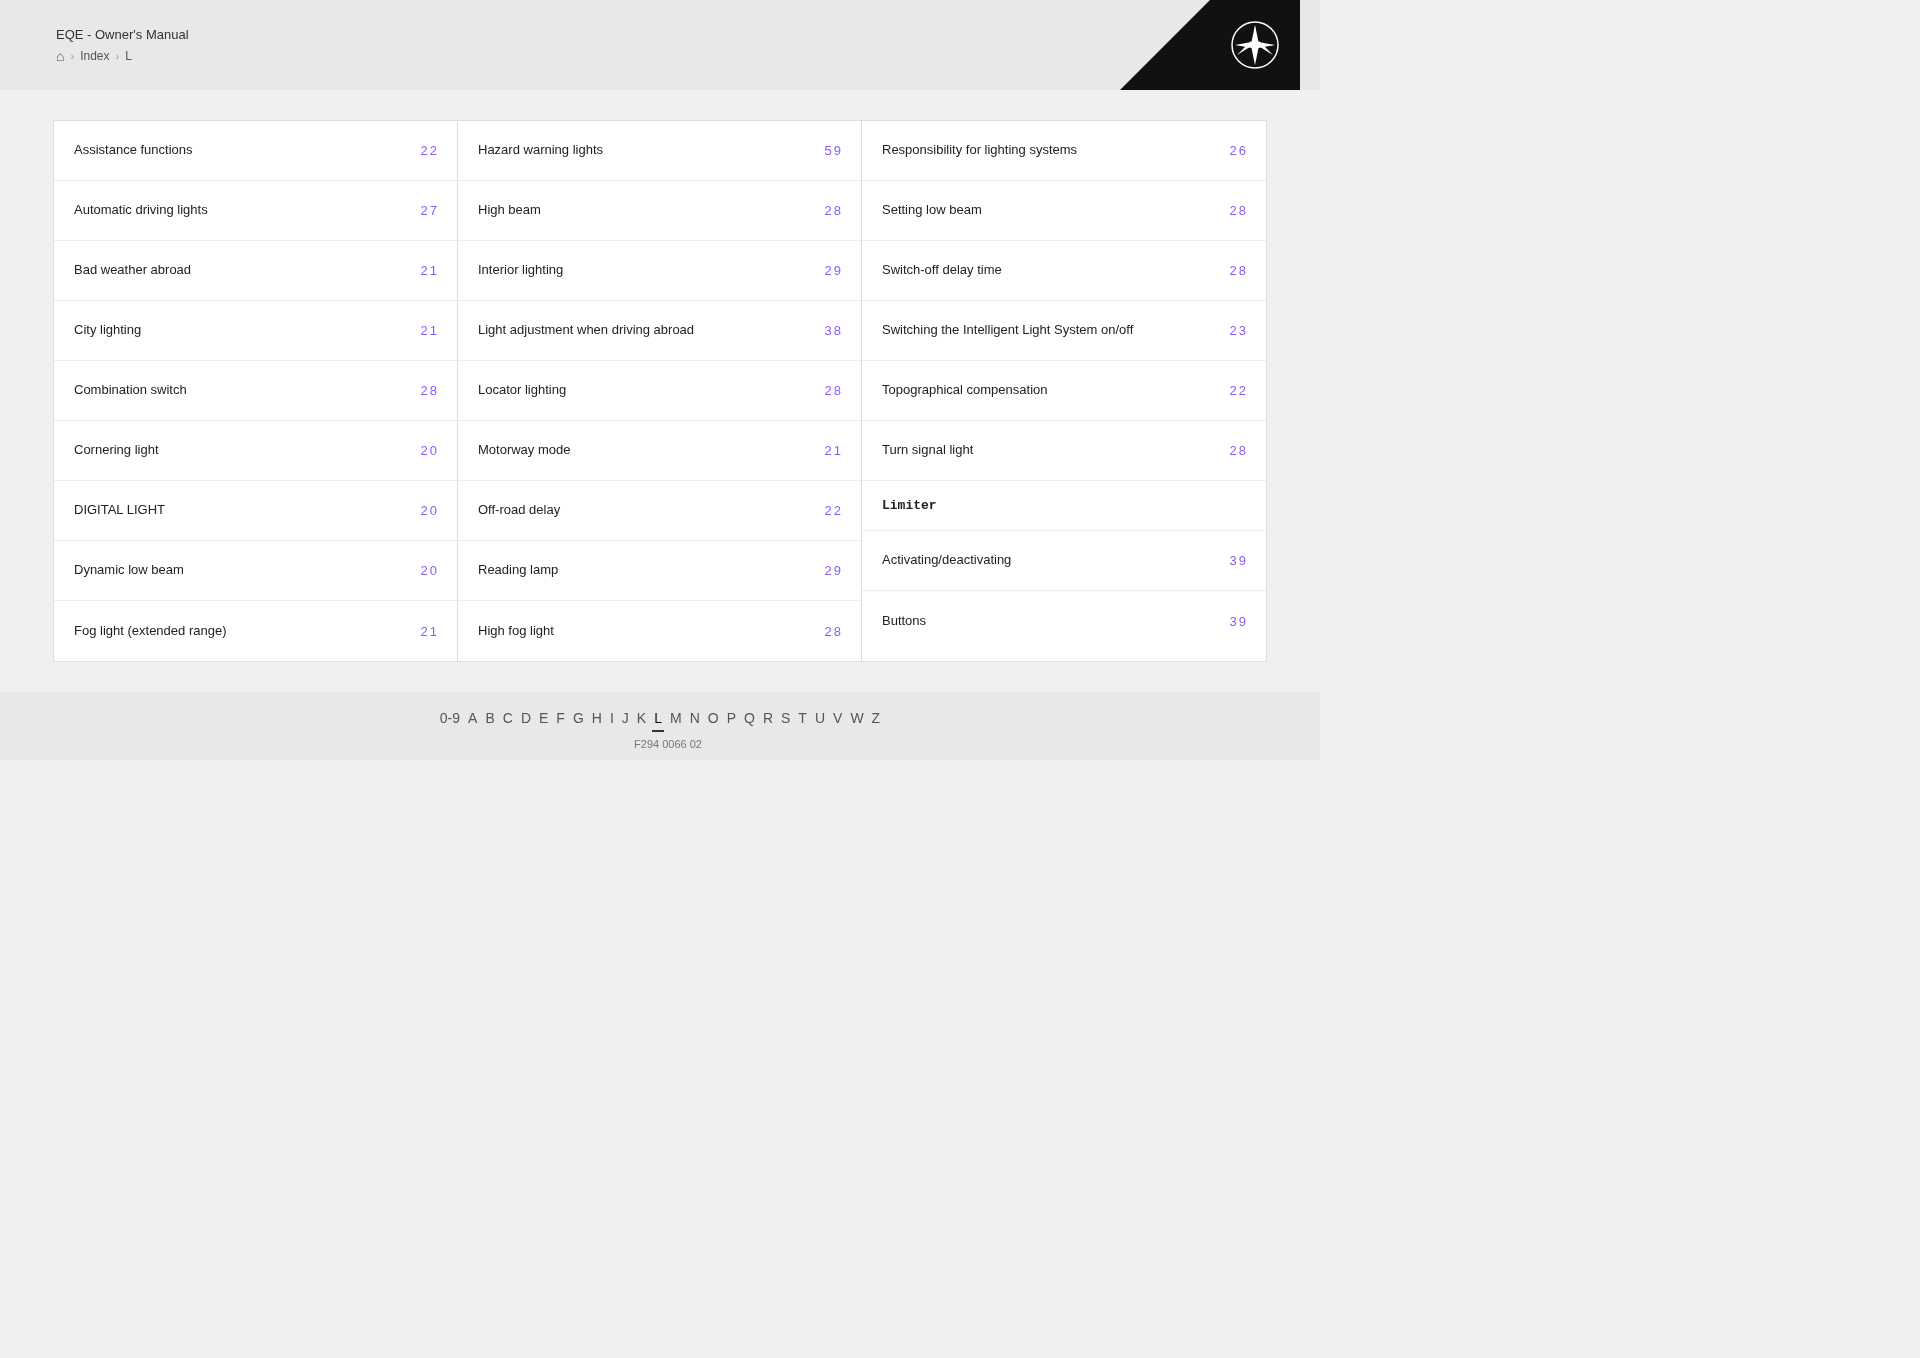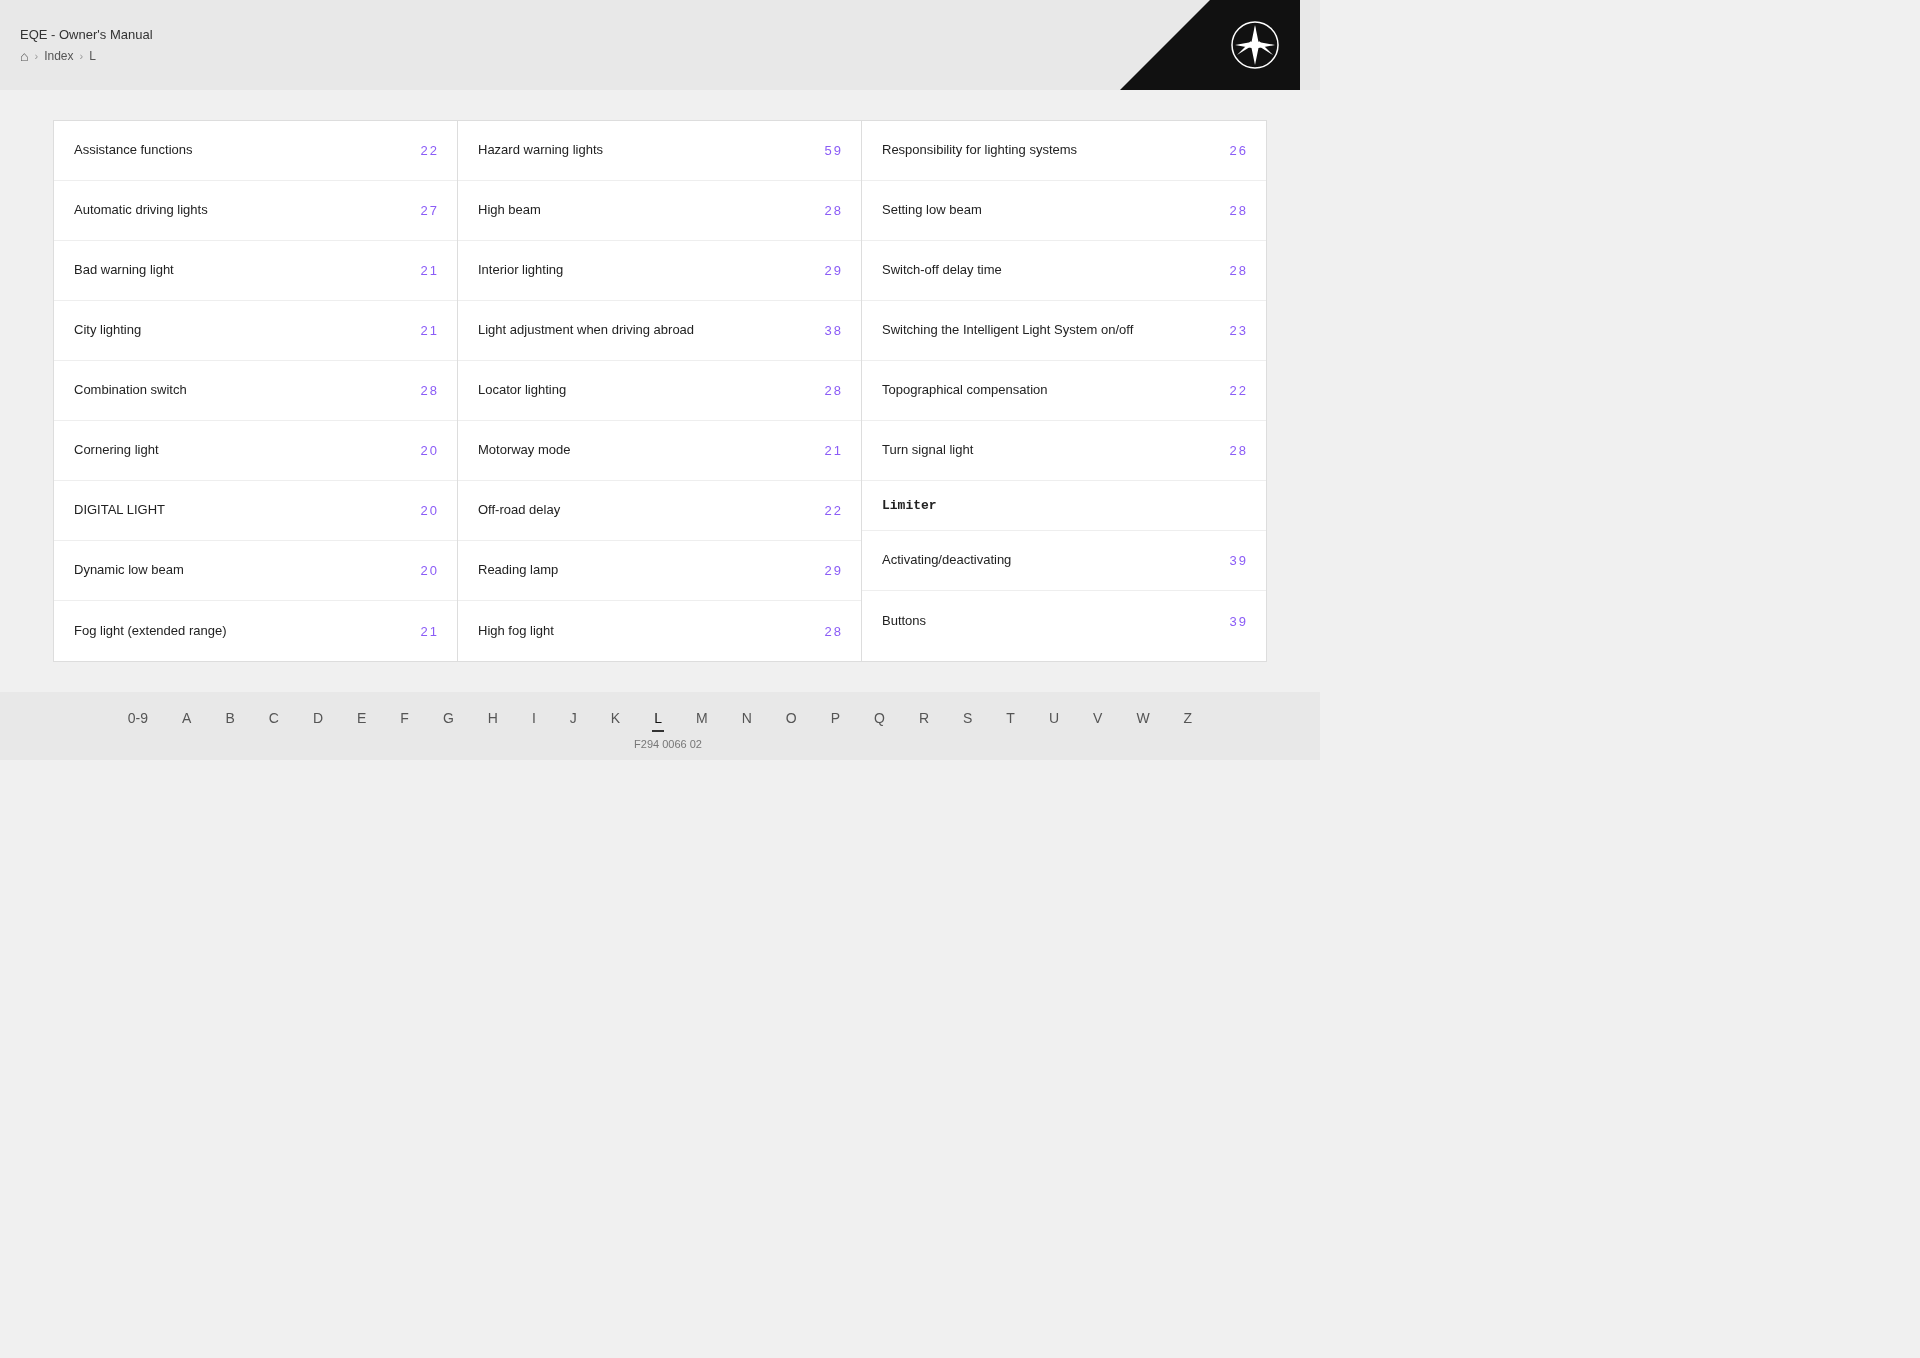--- a/index.html
+++ b/index.html
@@ -15,21 +15,21 @@
     
     .header {
       background: #e8e8e8;
       height: 90px;
       display: flex;
       align-items: center;
       justify-content: space-between;
       padding: 0 20px;
       position: relative;
     }
-    .header-left { display: flex; flex-direction: column; gap: 6px; }
+    .header-left { display: flex; flex-direction: column; gap: 6px; margin-left: 36px; }
     .header-title { font-size: 13px; color: #333; }
     .breadcrumb { display: flex; align-items: center; gap: 6px; font-size: 12px; color: #555; }
     .breadcrumb-sep { color: #999; font-size: 11px; }
     .breadcrumb-home { font-size: 14px; color: #555; }
 
     
     .header-right {
       display: flex;
       align-items: center;
       height: 100%;
@@ -117,21 +117,21 @@
     
     .bottom-nav {
       background: #e8e8e8;
       padding: 14px 0 6px 0;
       display: flex;
       flex-direction: column;
       align-items: center;
     }
     .alphabet-row {
       display: flex;
-      gap: 30px;
+      gap: 4px;
       justify-content: center;
       padding: 0 30px;
     }
     .alpha-item {
       font-size: 14px;
       color: #555;
       cursor: pointer;
       padding: 4px 2px;
       font-weight: normal;
     }
@@ -194,21 +194,21 @@
               <path d="M3 6h6M7 4l2 2-2 2" stroke="#222" stroke-width="1.5" stroke-linecap="round"></path>
             </svg>2</span>
       </div>
       <div class="index-row">
         <span class="index-row-label">Automatic driving lights</span>
         <span class="index-row-page">2<svg viewBox="0 0 12 12" fill="none">
               <path d="M3 6h6M7 4l2 2-2 2" stroke="#222" stroke-width="1.5" stroke-linecap="round"></path>
             </svg>7</span>
       </div>
       <div class="index-row">
-        <span class="index-row-label">Bad warning light</span>
+        <span class="index-row-label">Bad weather abroad</span>
         <span class="index-row-page">2<svg viewBox="0 0 12 12" fill="none">
               <path d="M3 6h6M7 4l2 2-2 2" stroke="#222" stroke-width="1.5" stroke-linecap="round"></path>
             </svg>1</span>
       </div>
       <div class="index-row">
         <span class="index-row-label">City lighting</span>
         <span class="index-row-page">2<svg viewBox="0 0 12 12" fill="none">
               <path d="M3 6h6M7 4l2 2-2 2" stroke="#222" stroke-width="1.5" stroke-linecap="round"></path>
             </svg>1</span>
       </div>

